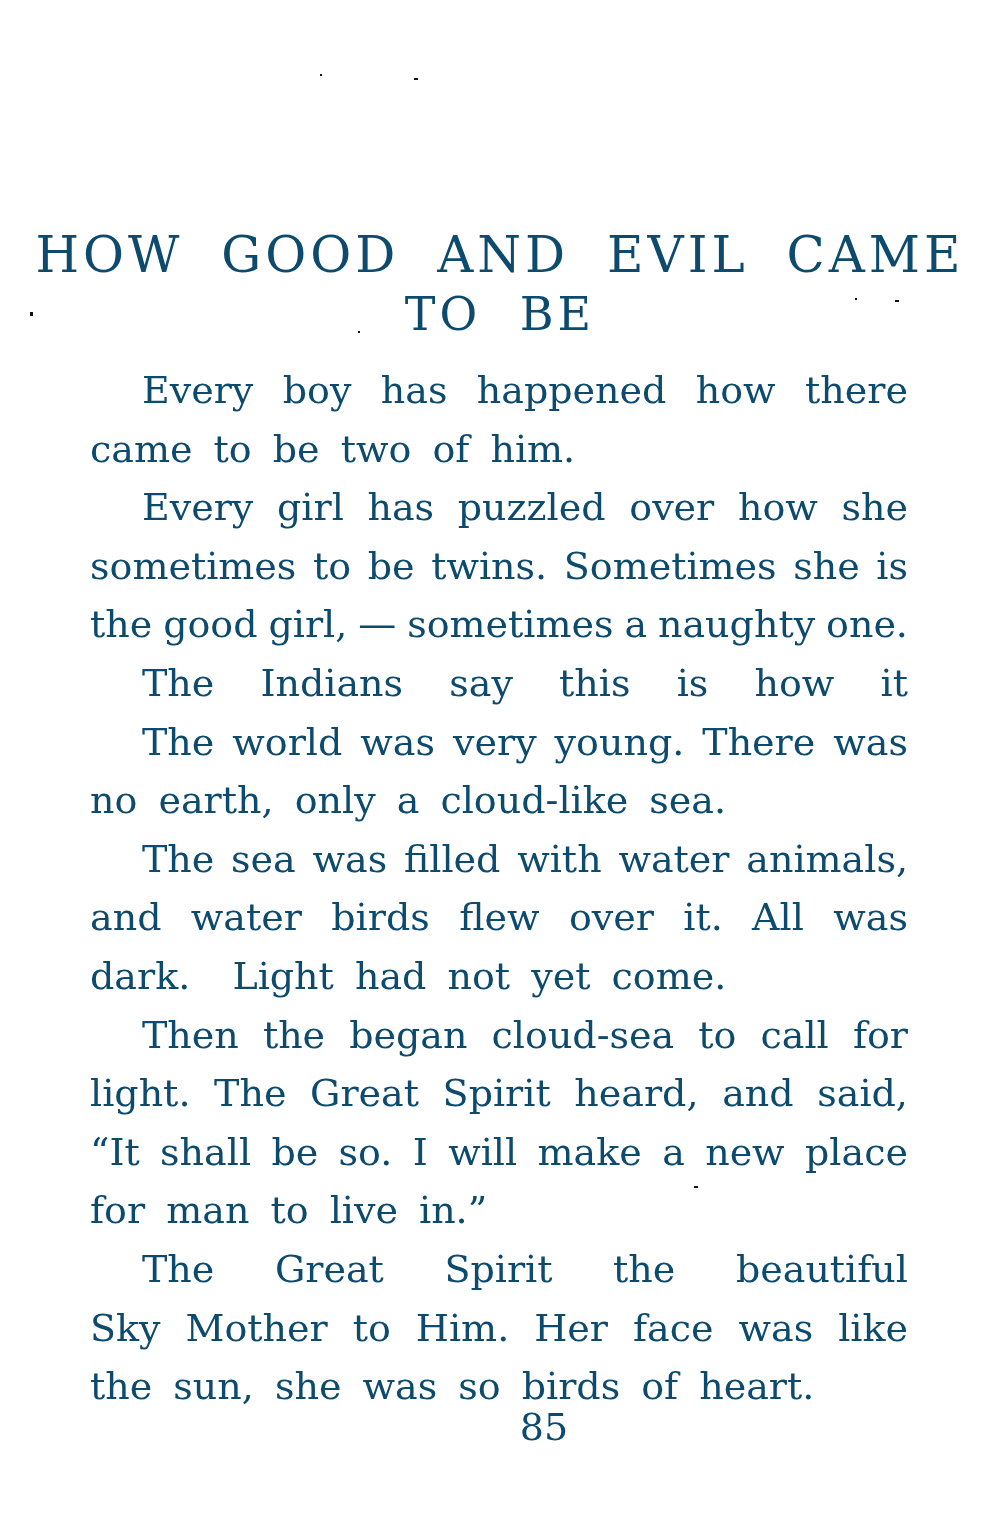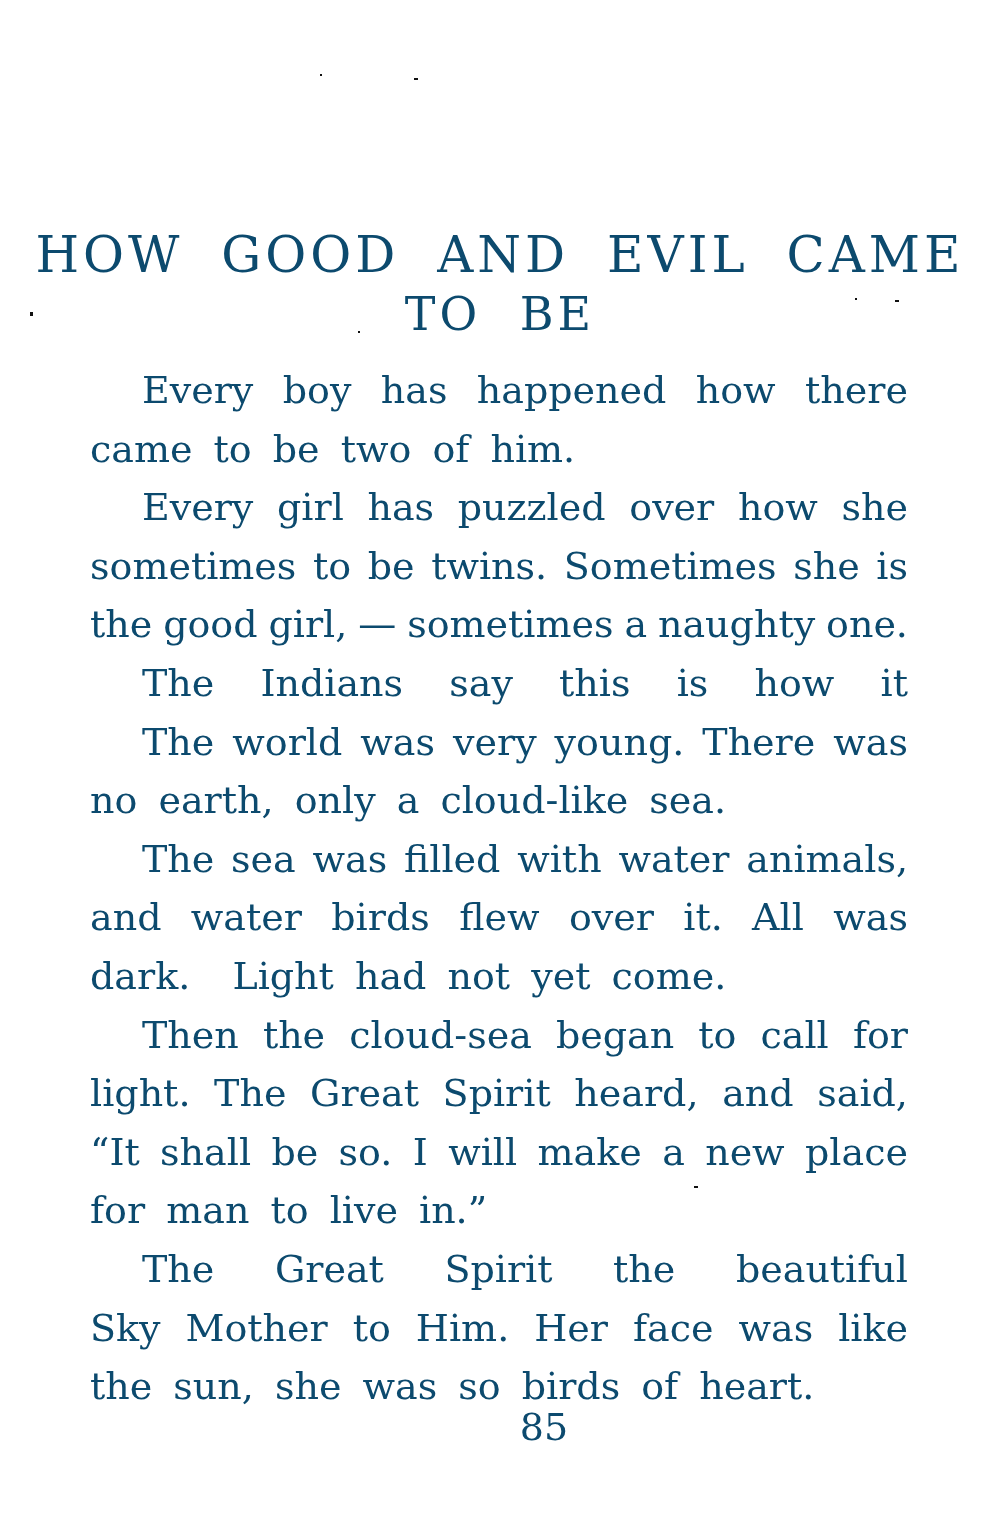--- a/index.html
+++ b/index.html
@@ -186,22 +186,22 @@
           <span>it.</span>
           <span>All</span>
           <span>was</span>
         </div>
         <div class="line">dark.  Light had not yet come.</div>
       </div>
       <div class="paragraph">
         <div class="line indent justify">
           <span>Then</span>
           <span>the</span>
+          <span>began</span>
           <span>cloud-sea</span>
-          <span>began</span>
           <span>to</span>
           <span>call</span>
           <span>for</span>
         </div>
         <div class="line justify">
           <span>light.</span>
           <span>The</span>
           <span>Great</span>
           <span>Spirit</span>
           <span>heard,</span>

